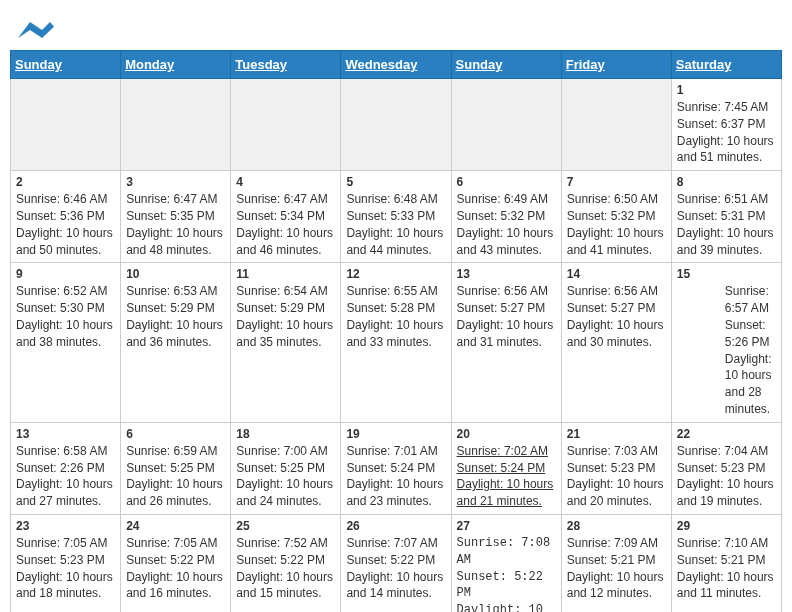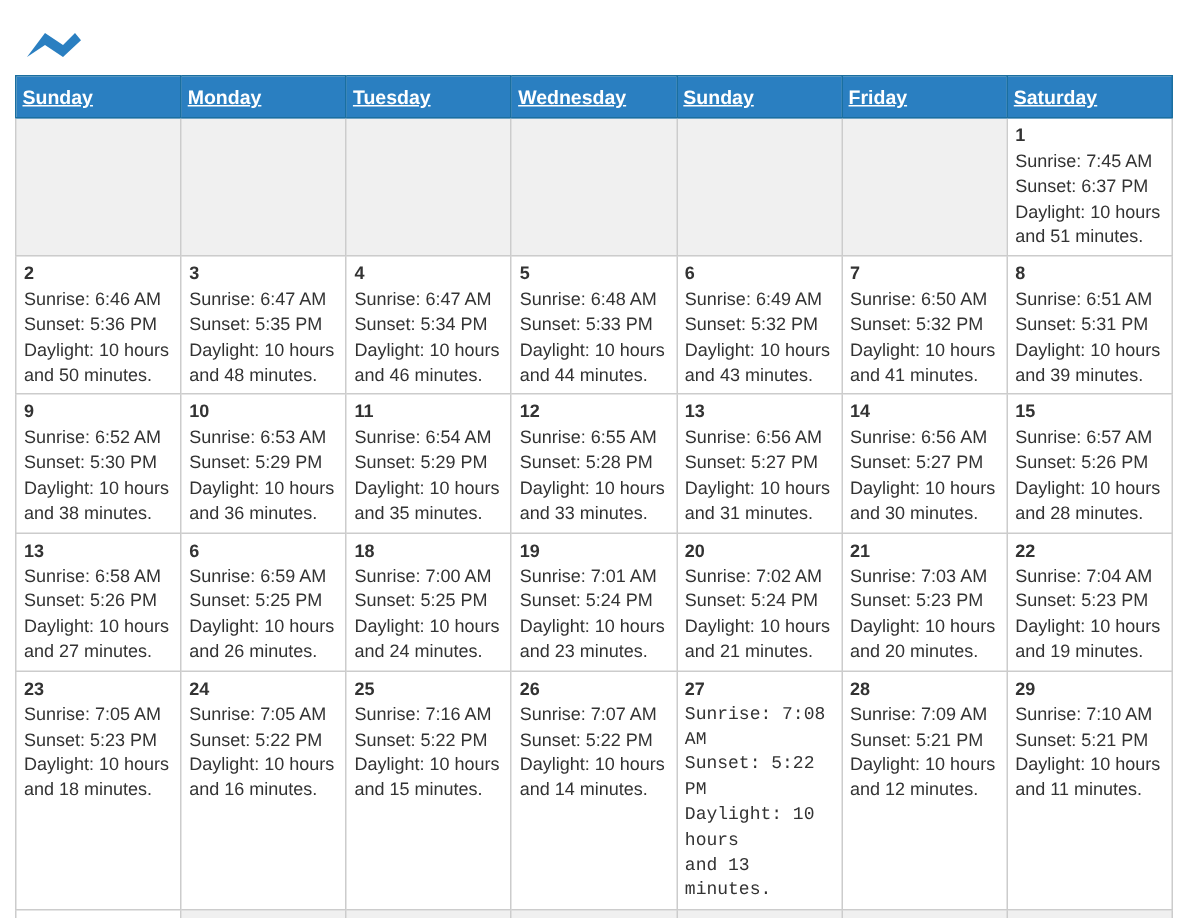--- a/index.html
+++ b/index.html
@@ -230,31 +230,31 @@
         </td>
         <td>
           <span class="day-number">14</span>
           <div class="day-info" style="white-space: pre-line;">Sunrise: 6:56 AM
 Sunset: 5:27 PM
 Daylight: 10 hours
 and 30 minutes.</div>
         </td>
         <td>
           <span class="day-number">15</span>
-          <div class="day-info" style="white-space: pre-line;">Sunrise: 6:57 AM
+          <div class="day-info" style="white-space: pre-line; margin-left: 48px;">Sunrise: 6:57 AM
 Sunset: 5:26 PM
 Daylight: 10 hours
 and 28 minutes.</div>
         </td>
       </tr>
       <tr class="week-row">
         <td>
           <span class="day-number">13</span>
           <div class="day-info" style="white-space: pre-line;">Sunrise: 6:58 AM
-Sunset: 5:26 PM
+Sunset: 2:26 PM
 Daylight: 10 hours
 and 27 minutes.</div>
         </td>
         <td>
           <span class="day-number">6</span>
           <div class="day-info" style="white-space: pre-line;">Sunrise: 6:59 AM
 Sunset: 5:25 PM
 Daylight: 10 hours
 and 26 minutes.</div>
         </td>
@@ -267,21 +267,21 @@
         </td>
         <td>
           <span class="day-number">19</span>
           <div class="day-info" style="white-space: pre-line;">Sunrise: 7:01 AM
 Sunset: 5:24 PM
 Daylight: 10 hours
 and 23 minutes.</div>
         </td>
         <td>
           <span class="day-number">20</span>
-          <div class="day-info" style="white-space: pre-line;">Sunrise: 7:02 AM
+          <div class="day-info" style="white-space: pre-line; text-decoration: underline;">Sunrise: 7:02 AM
 Sunset: 5:24 PM
 Daylight: 10 hours
 and 21 minutes.</div>
         </td>
         <td>
           <span class="day-number">21</span>
           <div class="day-info" style="white-space: pre-line;">Sunrise: 7:03 AM
 Sunset: 5:23 PM
 Daylight: 10 hours
 and 20 minutes.</div>
@@ -304,21 +304,21 @@
         </td>
         <td>
           <span class="day-number">24</span>
           <div class="day-info" style="white-space: pre-line;">Sunrise: 7:05 AM
 Sunset: 5:22 PM
 Daylight: 10 hours
 and 16 minutes.</div>
         </td>
         <td>
           <span class="day-number">25</span>
-          <div class="day-info" style="white-space: pre-line;">Sunrise: 7:16 AM
+          <div class="day-info" style="white-space: pre-line;">Sunrise: 7:52 AM
 Sunset: 5:22 PM
 Daylight: 10 hours
 and 15 minutes.</div>
         </td>
         <td>
           <span class="day-number">26</span>
           <div class="day-info" style="white-space: pre-line;">Sunrise: 7:07 AM
 Sunset: 5:22 PM
 Daylight: 10 hours
 and 14 minutes.</div>

